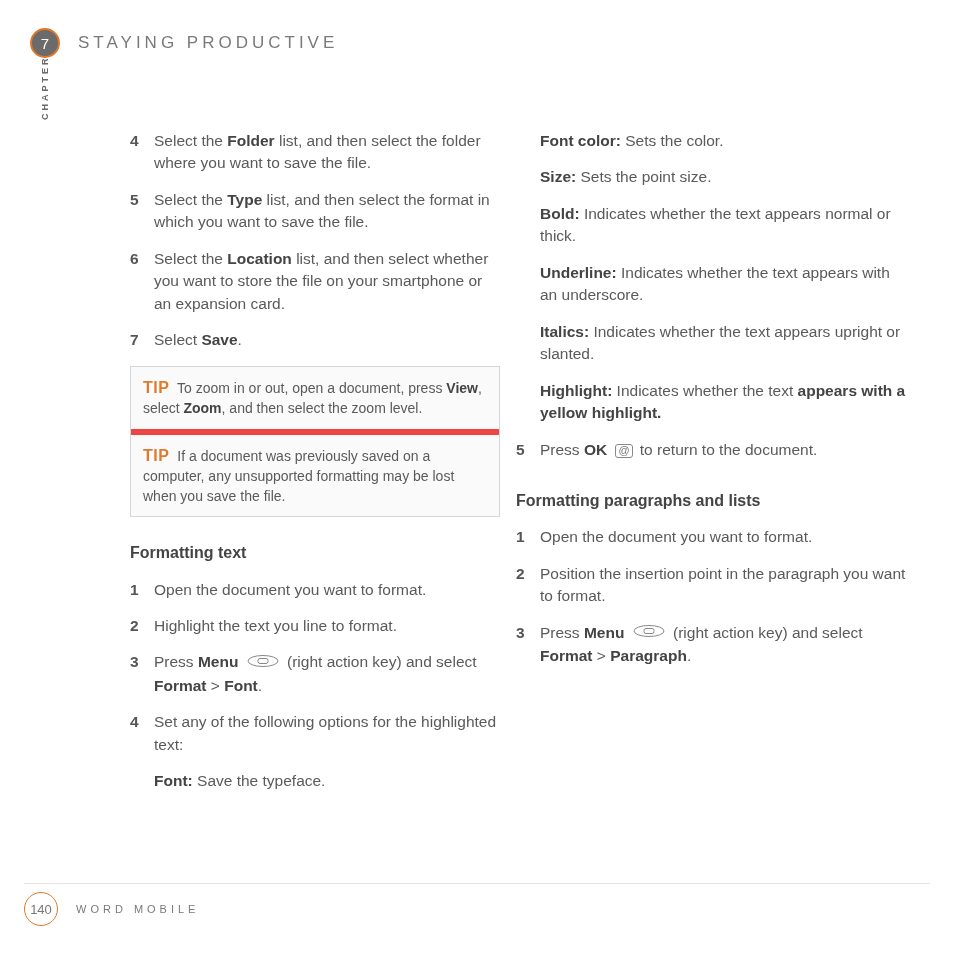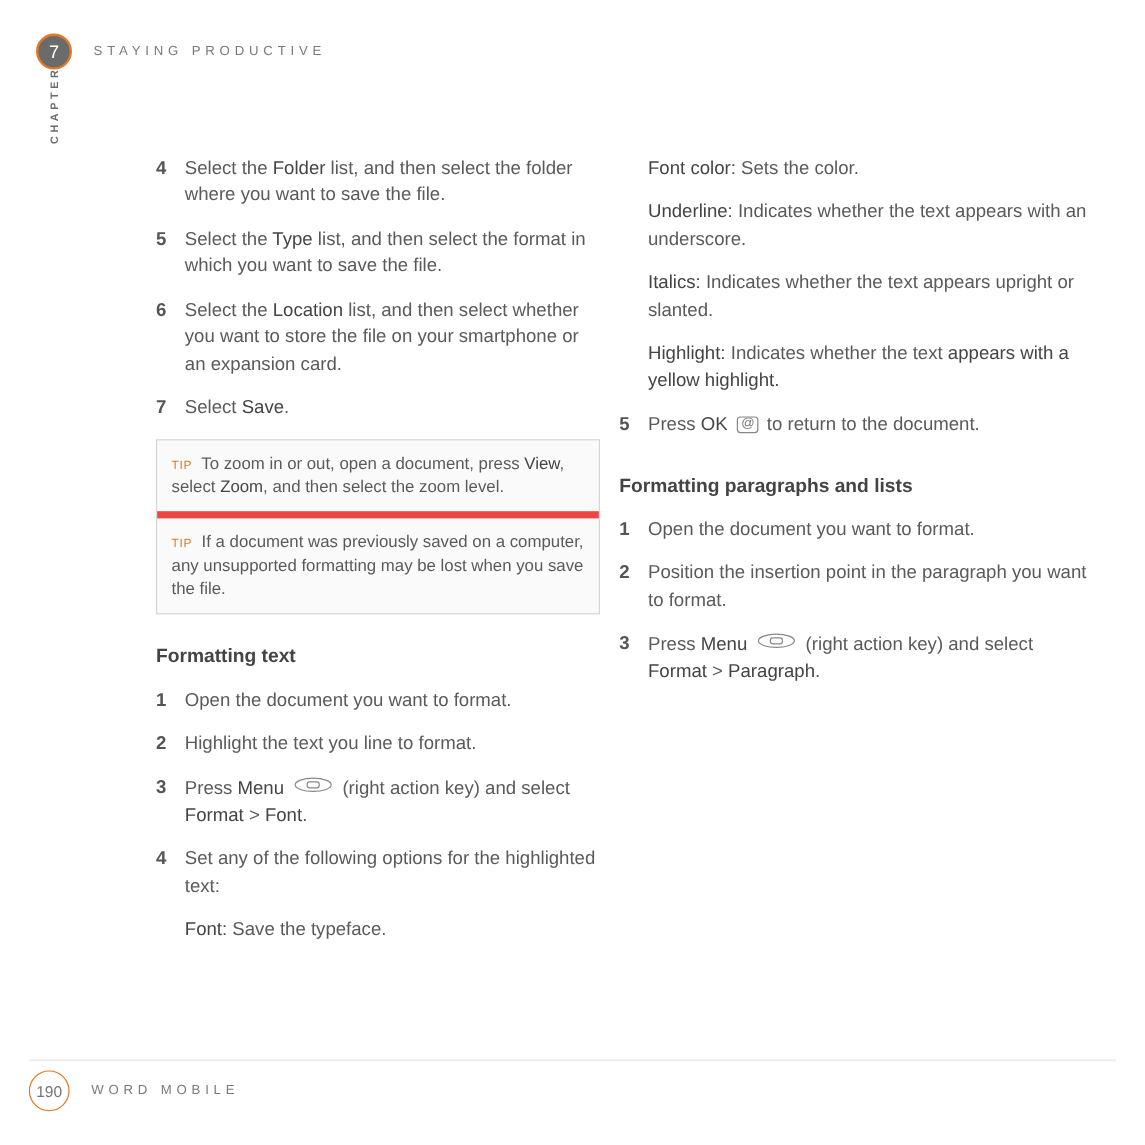--- a/index.html
+++ b/index.html
@@ -25,21 +25,21 @@
     border-radius: 50%;
     background: #6b6b6b;
     border: 2px solid #e07a2a;
     color: #fff;
     display: flex; align-items: center; justify-content: center;
     font-size: 15px;
     font-weight: 400;
   }
   .header-title {
     letter-spacing: 4px;
-    font-size: 11px;
+    font-size: 17px;
     color: #7a7a7a;
   }
   .side-label {
     position: absolute;
     top: 120px;
     left: 40px;
     transform: rotate(-90deg);
     transform-origin: left top;
     letter-spacing: 3px;
     font-size: 9px;
@@ -64,36 +64,36 @@
     display: flex;
     margin-bottom: 14px;
   }
   .step-num {
     width: 24px;
     flex: 0 0 24px;
     font-weight: 700;
     color: #555;
   }
   .step-body { flex: 1; }
-  .b { font-weight: 400; color: #444; }
+  .b { font-weight: 700; color: #444; }
   .tip-box {
     border: 1px solid #d6d6d6;
     background: #fafafa;
     font-size: 14px;
     margin: 10px 0 24px 0;
   }
   .tip-box .tip {
     padding: 10px 12px;
     line-height: 1.4;
   }
   .tip-box .tip + .tip { border-top: 6px solid #ef4444; }
   .tip-label {
     color: #e07a2a;
-    font-weight: 400;
-    font-size: 10px;
+    font-weight: 700;
+    font-size: 16px;
     letter-spacing: 0.5px;
     margin-right: 4px;
   }
   .section-head {
     font-weight: 700;
     color: #444;
     margin: 8px 0 14px 0;
     font-size: 16px;
   }
   .def {
@@ -226,20 +226,22 @@
       <div class="step-body">Set any of the following options for the highlighted text:</div>
     </div>
 
     <div class="def" style="margin-left:24px">
       <span class="b">Font:</span><span> Save the typeface.</span>
     </div>
   </div>
 
   <div class="col">
     <div class="def"><span class="b">Font color:</span><span> Sets the color.</span></div>
+    <div class="def"><span class="b">Size:</span><span> Sets the point size.</span></div>
+    <div class="def"><span class="b">Bold:</span><span> Indicates whether the text appears normal or thick.</span></div>
     <div class="def"><span class="b">Underline:</span><span> Indicates whether the text appears with an underscore.</span></div>
     <div class="def"><span class="b">Italics:</span><span> Indicates whether the text appears upright or slanted.</span></div>
     <div class="def"><span class="b">Highlight:</span><span> Indicates whether the text </span><span class="b">appears with a yellow highlight.</span></div>
 
     <div class="step" style="margin-left:-24px">
       <div class="step-num">5</div>
       <div class="step-body">
         <span>Press </span><span class="b">OK</span>
         <span class="icon-ok"></span>
         <span> to return to the document.</span>
@@ -265,15 +267,15 @@
               <rect x="12" y="4.5" width="10" height="5" rx="2" fill="none" stroke="#888" stroke-width="1"></rect>
             </svg></span>
         <span> (right action key) and select </span><span class="b">Format</span><span> &gt; </span><span class="b">Paragraph</span><span>.</span>
       </div>
     </div>
   </div>
 </div>
 
 <div class="rule"></div>
 <div class="footer">
-  <div class="page-badge">190</div>
+  <div class="page-badge">140</div>
   <div class="footer-title">WORD MOBILE</div>
 </div>
 
 </body></html>

